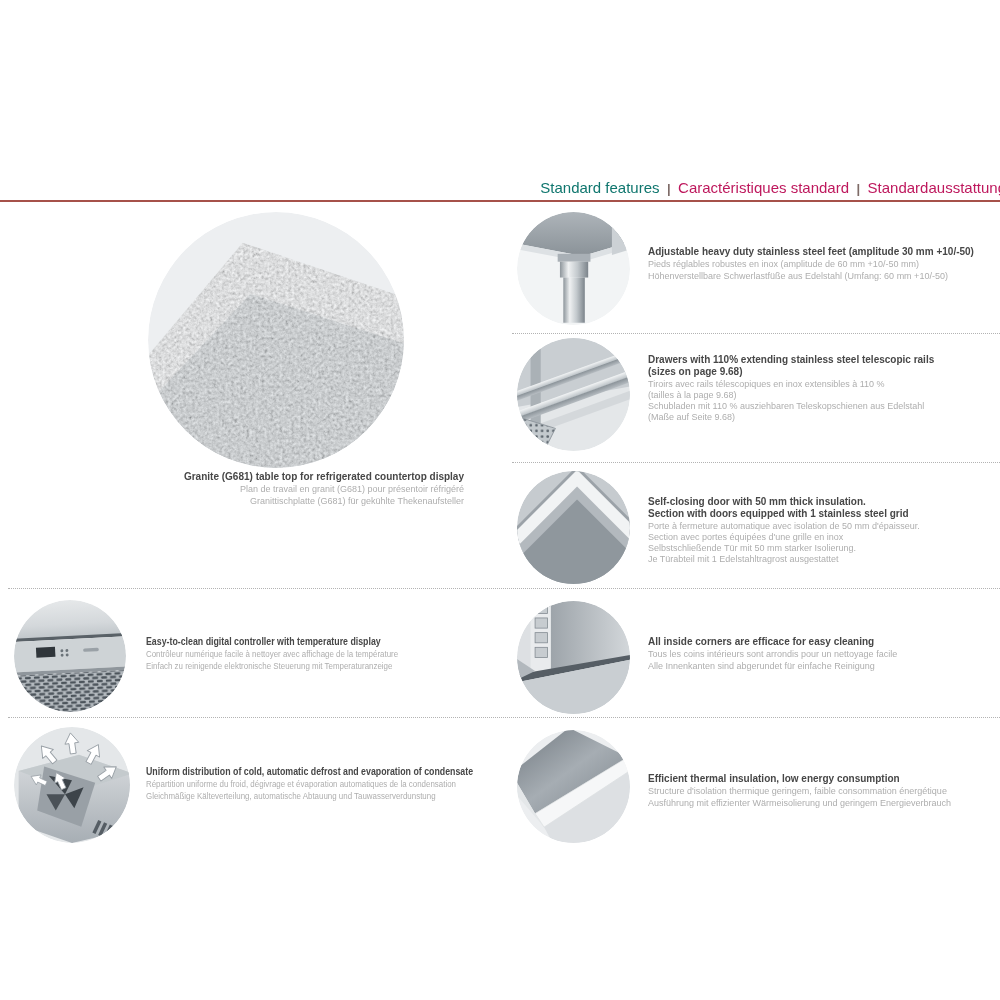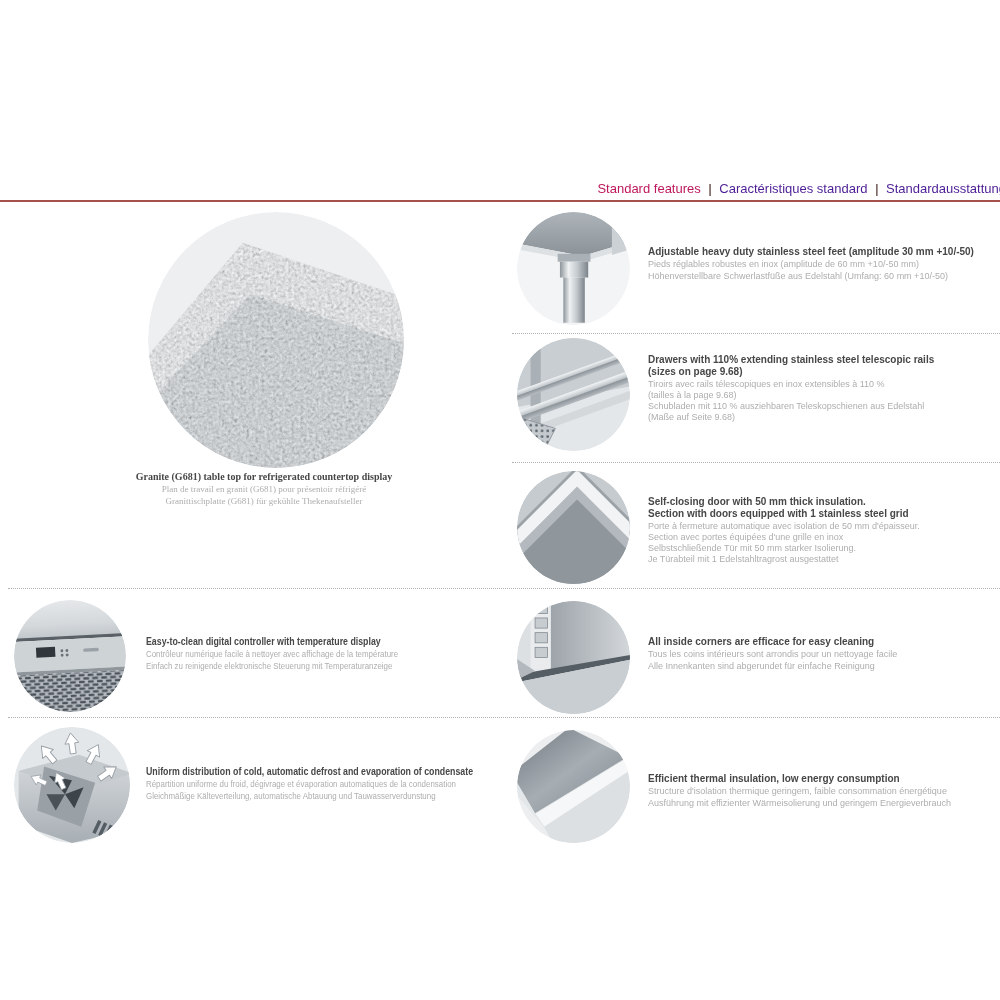--- a/index.html
+++ b/index.html
@@ -1,30 +1,30 @@
 <!DOCTYPE html>
 <html><head>
 <meta charset="utf-8">
 <style>
   * { margin:0; padding:0; box-sizing:border-box; }
   html,body { width:1000px; height:1000px; }
   body { position:relative; background:#ffffff; overflow:hidden; font-family:"Liberation Sans", sans-serif; }
   .rule { position:absolute; left:0; right:0; top:200px; height:2px; background:#a6514a; }
   .hdr { position:absolute; top:179px; right:-6px; white-space:nowrap; }
-  .hdr .en  { font-size:13px; color:#be185d; }
+  .hdr .en  { font-size:15px; color:#0f766e; }
   .hdr .sep { font-size:13px; color:#7e6b67; padding:0 3px; font-weight:700; }
-  .hdr .sub { font-size:13px; color:#4c1d95; }
+  .hdr .sub { font-size:15px; color:#be185d; }
   .circle { position:absolute; border-radius:50%; overflow:hidden; }
   .circle svg { display:block; width:100%; height:100%; }
   .dotted { position:absolute; height:0; border-top:1px dotted #b3b3b3; }
   .feat-text { position:absolute; }
   .t-en  { font-weight:700; font-size:10px; line-height:12px; color:#474747; white-space:pre; }
   .t-sub { font-weight:400; font-size:9px; line-height:10.5px; color:#aeaeae; white-space:pre; margin-top:1px; }
   .squish { transform:scaleX(0.88); transform-origin:0 0; }
-  .caption { position:absolute; left:64px; top:471px; width:400px; text-align:center;font-family:Liberation Serif, serif; }
+  .caption { position:absolute; left:64px; top:471px; width:400px; text-align:right; }
 </style>
 </head>
 <body>
 
 <div class="hdr">
   <span class="en">Standard features</span>
   <span class="sep">|</span>
   <span class="sub">Caractéristiques standard</span>
   <span class="sep">|</span>
   <span class="sub">Standardausstattung</span>

